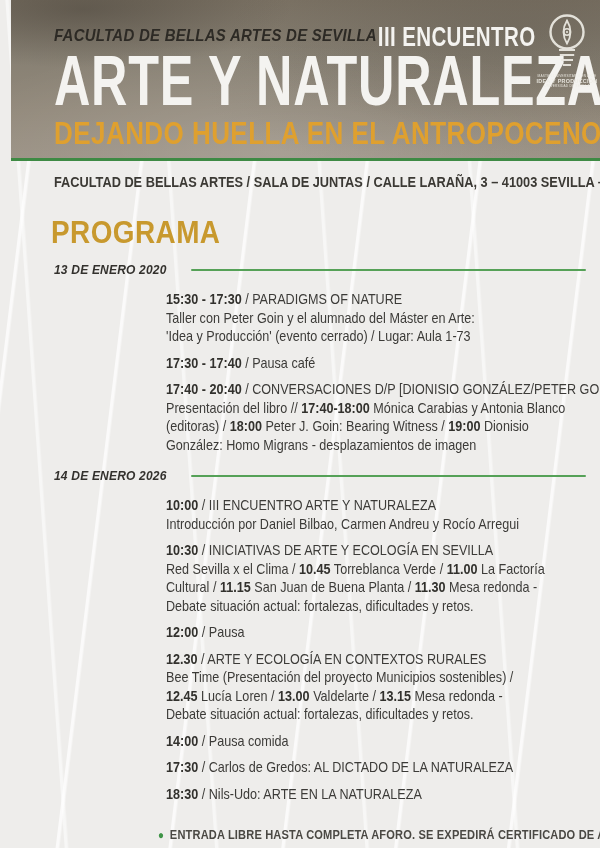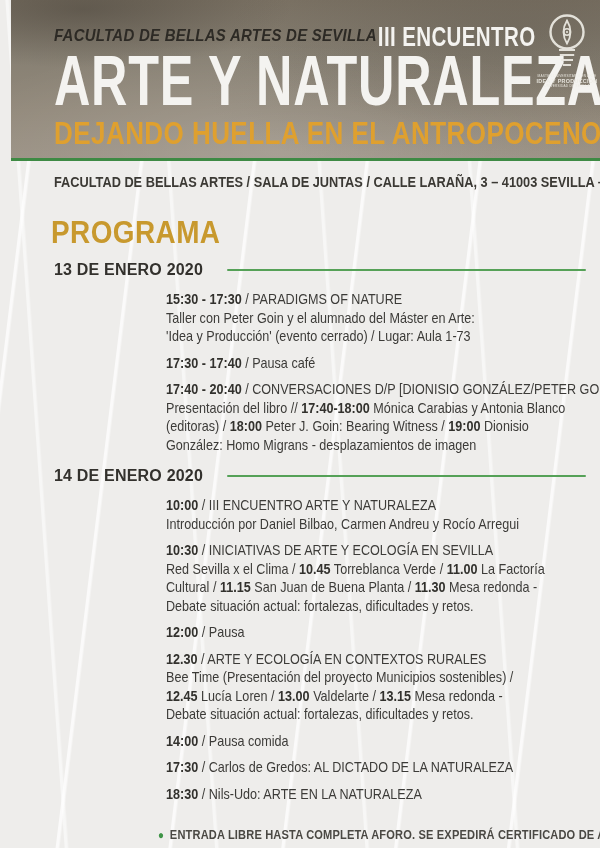--- a/index.html
+++ b/index.html
@@ -61,21 +61,21 @@
     font-size:14.5px;font-weight:700;color:#3b3934;
     transform:scaleX(.88);transform-origin:0 50%;white-space:nowrap;
   }
   
   .programa{
     margin:27px 0 0 40px;
     font-size:31px;font-weight:700;line-height:1;
     transform:scaleX(.9);transform-origin:0 50%;letter-spacing:.5px;
   }
   .day-row{display:flex;align-items:center;margin:12px 25px 0 43px;height:20px;}
-  .day{font-size:16px;font-weight:700;color:#33312d;white-space:nowrap;letter-spacing:.2px;}
+  .day{font-size:12px;font-weight:700;font-style:italic;color:#33312d;white-space:nowrap;letter-spacing:.2px;}
   .day-rule{flex:1;height:2px;background:#55a157;margin-left:24px;border-radius:1px;}
   .events{margin:10px 0 0 155px;}
   .event{
     margin:0 0 8px 0;width:560px;
     font-size:15px;line-height:18.5px;color:#3c3b38;
     white-space:pre-line;
     transform:scaleX(.84);transform-origin:0 0;
   }
   .event .b{font-weight:700;color:#32312d;}
   .day2{margin-top:8px;}
@@ -136,21 +136,21 @@
         <p class="event"><span class="b">17:30 - 17:40</span><span> / Pausa café</span></p>
         <p class="event"><span class="b">17:40 - 20:40</span><span> / CONVERSACIONES D/P [DIONISIO GONZÁLEZ/PETER GOIN]
 Presentación del libro // </span><span class="b">17:40-18:00</span><span> Mónica Carabias y Antonia Blanco
 (editoras) / </span><span class="b">18:00</span><span> Peter J. Goin: Bearing Witness / </span><span class="b">19:00</span><span> Dionisio
 González: Homo Migrans - desplazamientos de imagen</span></p>
       </div>
     </section>
 
     <section class="day2">
       <div class="day-row">
-        <span class="day">14 DE ENERO 2020</span>
+        <span class="day">14 DE ENERO 2026</span>
         <span class="day-rule"></span>
       </div>
       <div class="events">
         <p class="event"><span class="b">10:00</span><span> / III ENCUENTRO ARTE Y NATURALEZA
 Introducción por Daniel Bilbao, Carmen Andreu y Rocío Arregui</span></p>
         <p class="event"><span class="b">10:30</span><span> / INICIATIVAS DE ARTE Y ECOLOGÍA EN SEVILLA
 Red Sevilla x el Clima / </span><span class="b">10.45</span><span> Torreblanca Verde / </span><span class="b">11.00</span><span> La Factoría
 Cultural / </span><span class="b">11.15</span><span> San Juan de Buena Planta / </span><span class="b">11.30</span><span> Mesa redonda -
 Debate situación actual: fortalezas, dificultades y retos.</span></p>
         <p class="event"><span class="b">12:00</span><span> / Pausa</span></p>

